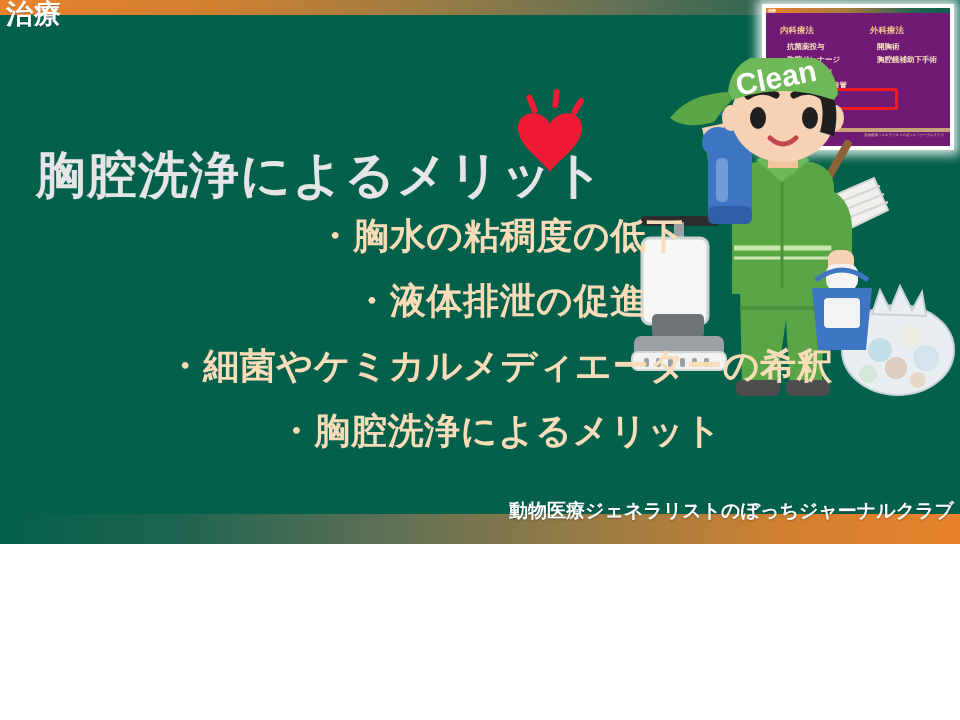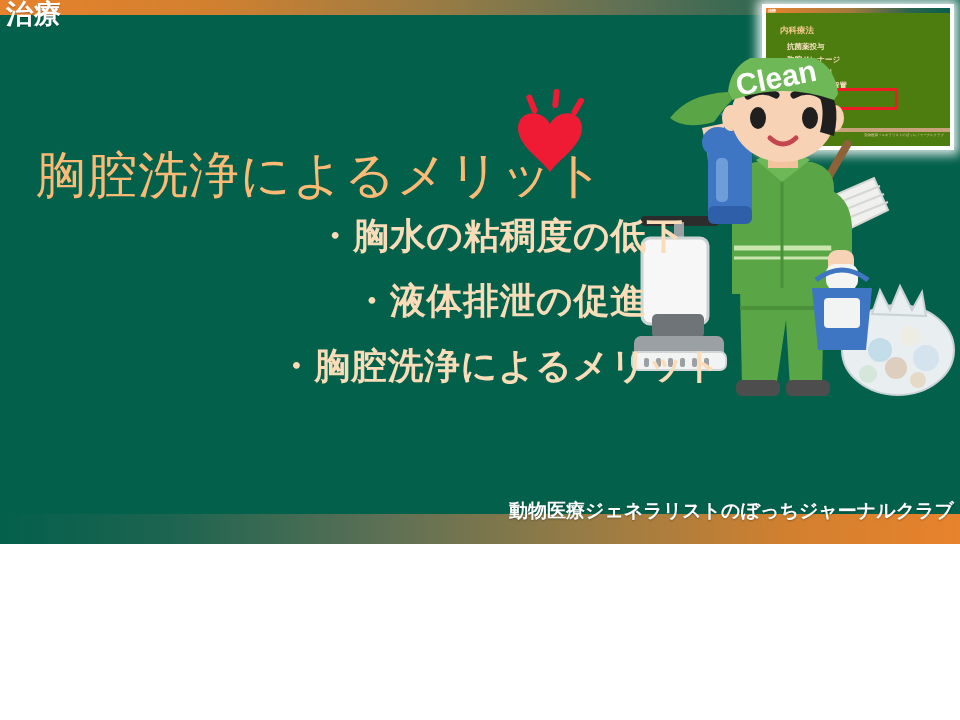--- a/index.html
+++ b/index.html
@@ -49,21 +49,21 @@
     left: 762px; top: 4px;
     width: 192px; height: 146px;
     background: #ffffff;
     box-shadow: 0 0 10px 5px rgba(255,255,255,0.85);
     padding: 4px;
     box-sizing: border-box;
   }
   .thumb {
     position: relative;
     width: 100%; height: 100%;
-    background: #4d7c0f;
+    background: #701a75;
     overflow: hidden;
   }
   .thumb-topbar {
     position: absolute; left: 0; top: 0;
     width: 100%; height: 5px;
     background: linear-gradient(to right, #e8822c 0%, #a67a3c 45%, #2c6450 78%, #07604c 100%);
   }
   .thumb-kicker {
     position: absolute; left: 2px; top: 0px;
     font-size: 4px; font-weight: bold; color:#ffffff;
@@ -112,22 +112,22 @@
     left: 0; bottom: 14px;
     width: 100%; height: 4px;
     background: #c8a27a;
   }
 
   
   .main-title {
     position: absolute;
     left: 36px; top: 142px;
     font-size: 50px;
-    font-weight: normal;
-    color: #fdba74;
+    font-weight: bold;
+    color: #e5e5e5;
     letter-spacing: 1px;
     white-space: nowrap;
   }
 
   
   .bullets {
     position: absolute;
     left: 120px; top: 218px;
     width: 760px;
     text-align: center;
@@ -182,20 +182,25 @@
       <div class="thumb-col left">
         <span class="thumb-head">内科療法</span>
         <span class="thumb-item">抗菌薬投与</span>
         <span class="thumb-item">胸腔ドレナージ</span>
         <span class="thumb-item sub">・胸腔穿刺</span>
         <span class="thumb-item sub">・ドレーン留置</span>
         <span class="thumb-item sub">・胸腔洗浄</span>
         <span class="thumb-item sub">・持続吸引</span>
       </div>
 
+      <div class="thumb-col right">
+        <span class="thumb-head">外科療法</span>
+        <span class="thumb-item">開胸術</span>
+        <span class="thumb-item">胸腔鏡補助下手術</span>
+      </div>
 
       <div class="thumb-redbox"></div>
       <div class="thumb-ledge"></div>
       <div class="thumb-footnote">動物医療ジェネラリストのぼっちジャーナルクラブ</div>
     </div>
   </div>
 
   <div class="main-title">胸腔洗浄によるメリット</div>
 
   <svg class="heart-deco" viewBox="0 0 110 92">
@@ -297,19 +302,20 @@
     <g>
       <path d="M100 34 Q104 -6 155 -6 Q206 -6 210 36 L206 42 Q155 24 104 42 Z" fill="#6fb857"></path>
       <path d="M100 34 Q60 36 42 60 Q56 72 86 64 Q96 50 104 42 Z" fill="#5aa545"></path>
       <text x="150" y="30" font-family="'Liberation Sans', sans-serif" font-size="30" font-weight="bold" fill="#ffffff" text-anchor="middle" transform="rotate(-11 150 30)">Clean</text>
     </g>
   </svg>
 
   <div class="bullets">
     <div class="bullet">・胸水の粘稠度の低下</div>
     <div class="bullet">・液体排泄の促進</div>
+    <div class="bullet">・細菌やケミカルメディエーターの希釈</div>
     <div class="bullet">・胸腔洗浄によるメリット</div>
   </div>
 
   <div class="bottombar"></div>
   <div class="bottom-text">動物医療ジェネラリストのぼっちジャーナルクラブ</div>
 
 </div>
 
 </body></html>

